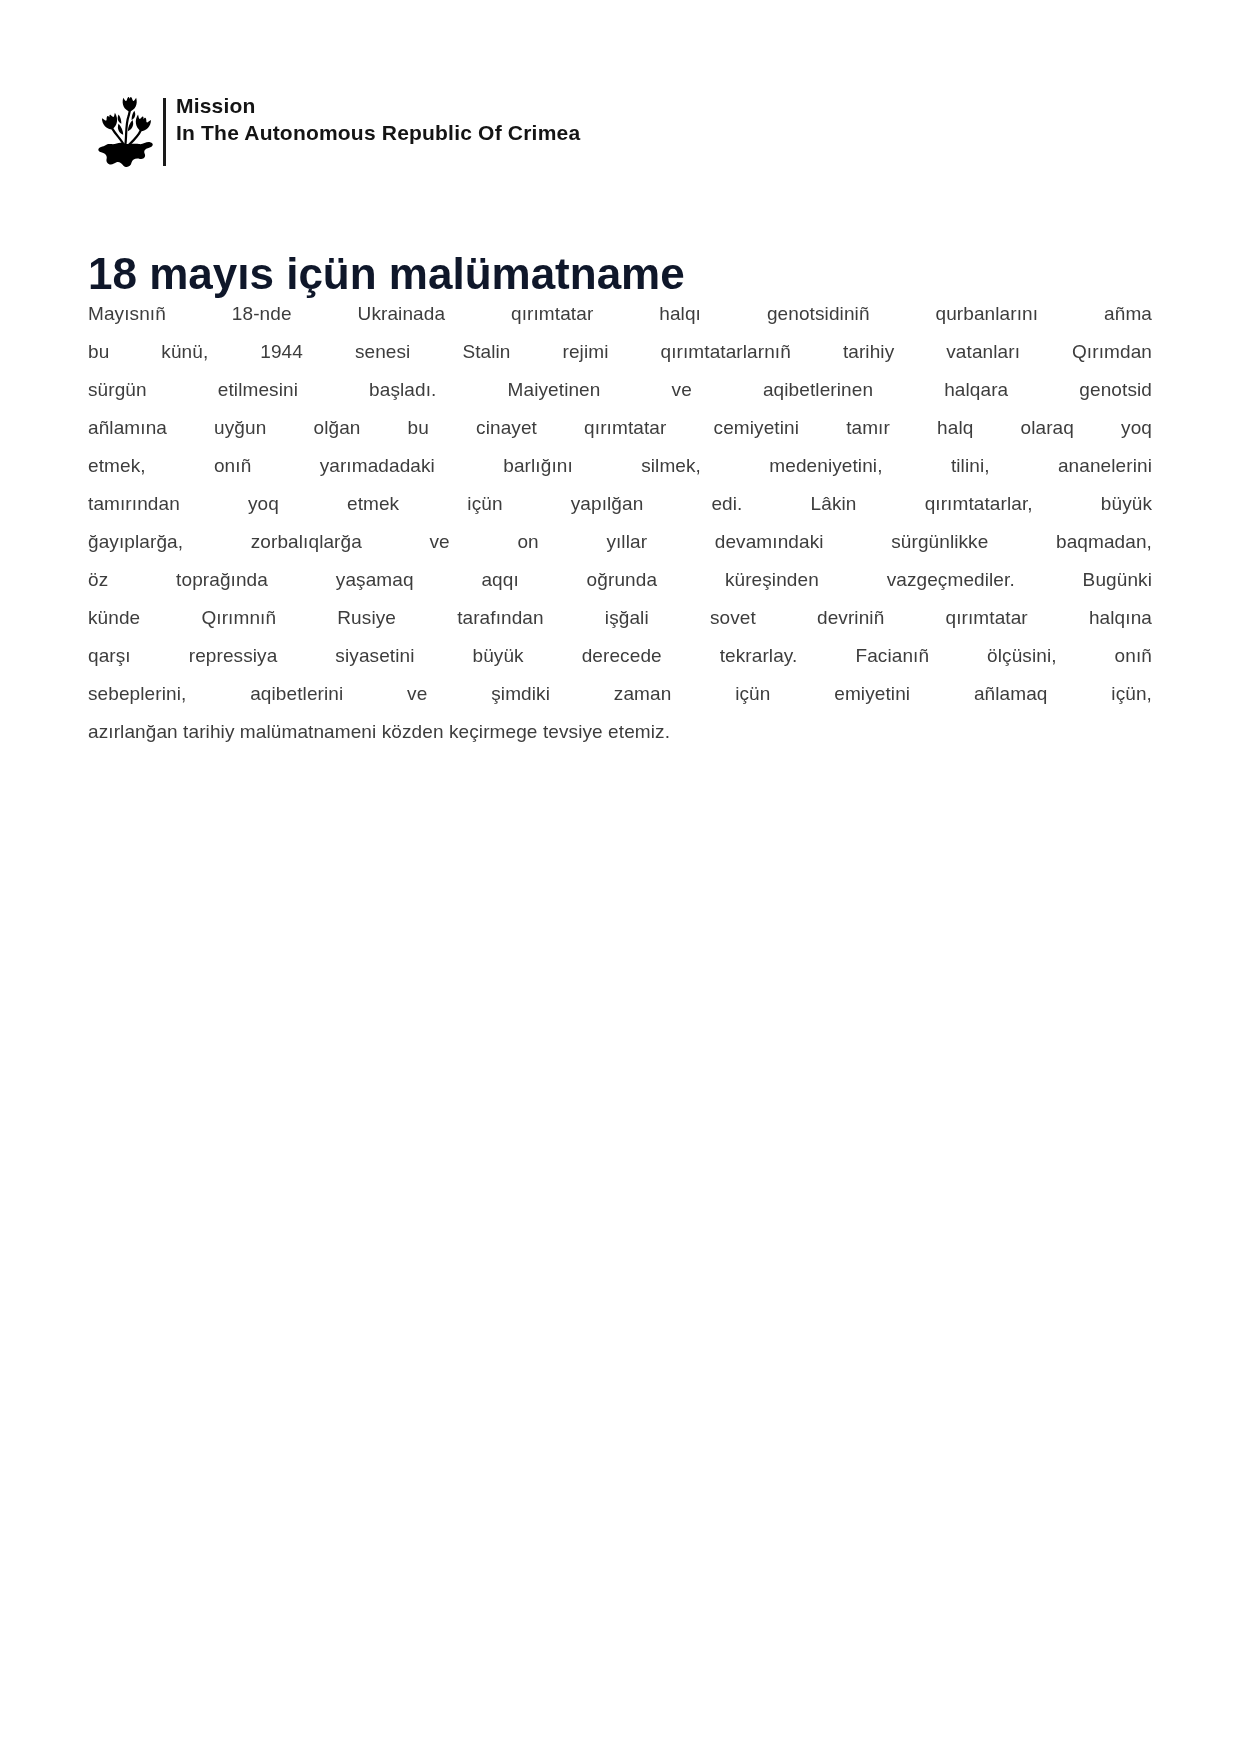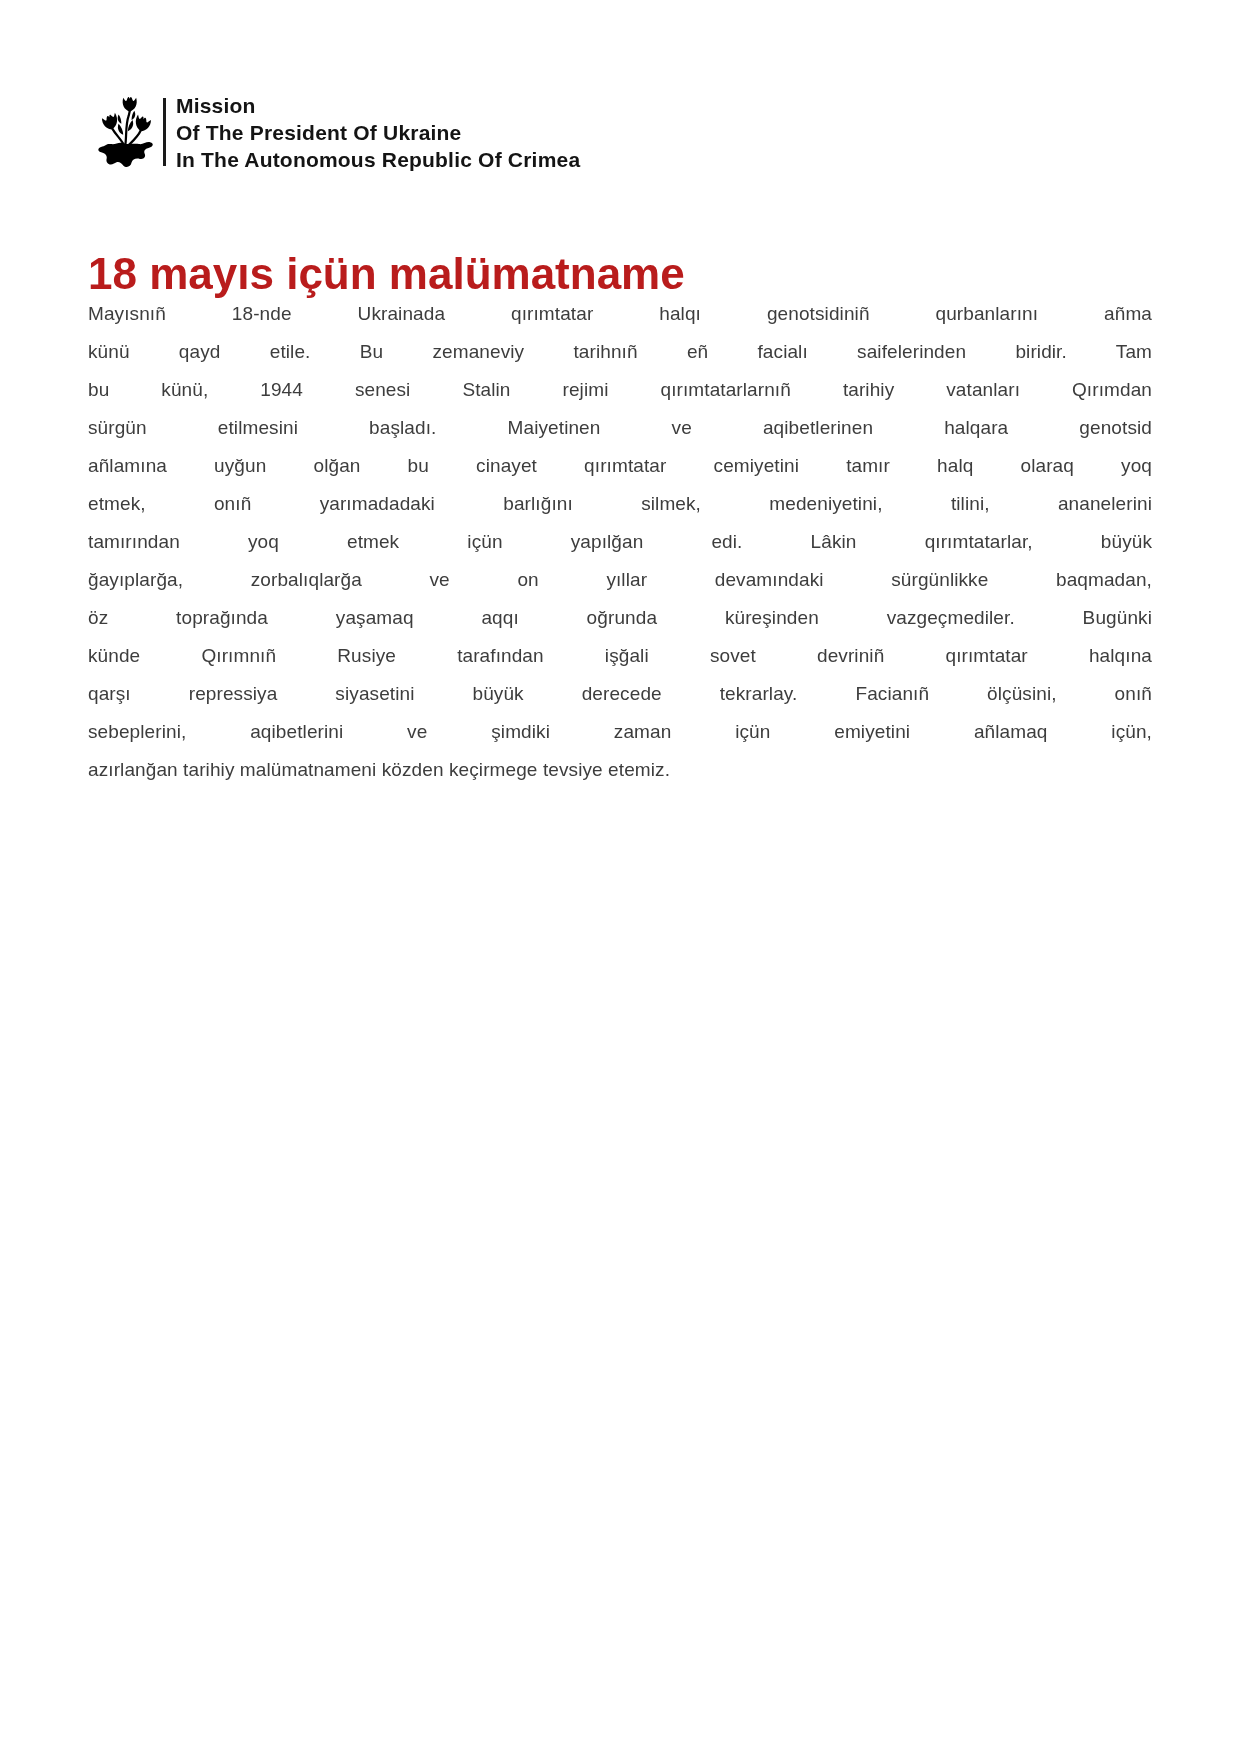--- a/index.html
+++ b/index.html
@@ -50,21 +50,21 @@
     letter-spacing: 0.2px;
     white-space: nowrap;
   }
 
   
   .article-title {
     position: absolute;
     left: 88px;
     top: 219px;
     width: 1080px;
-    color: #b91c1c;
+    color: #0f172a;
     font-size: 44px;
     font-weight: 700;
     letter-spacing: 0px;
     line-height: 52px;
     white-space: nowrap;
   }
   .article-body {
     position: absolute;
     left: 88px;
     top: 295px;
@@ -133,30 +133,28 @@
 
           <path d="M31 55 C33 44 31 32 35 21 C36 17 37 12 36 9"></path>
           <path d="M31 55 C27 47 21 42 17 35"></path>
           <path d="M33 55 C39 49 45 44 48 37"></path>
         </g>
       </svg>
     </span>
     <span class="logo-divider"></span>
     <div class="logo-text">
       <div>Mission</div>
-      <div>Of The President Of Ukraine</div>
       <div>In The Autonomous Republic Of Crimea</div>
     </div>
   </div>
 
   <h1 class="article-title">18 mayıs içün malümatname</h1>
 
   <div class="article-body">
     <div class="bodyline">Mayısnıñ 18-nde Ukrainada qırımtatar halqı genotsidiniñ qurbanlarını añma</div>
-    <div class="bodyline">künü qayd etile. Bu zemaneviy tarihnıñ eñ facialı saifelerinden biridir. Tam</div>
     <div class="bodyline">bu künü, 1944 senesi Stalin rejimi qırımtatarlarnıñ tarihiy vatanları Qırımdan</div>
     <div class="bodyline">sürgün etilmesini başladı. Maiyetinen ve aqibetlerinen halqara genotsid</div>
     <div class="bodyline">añlamına uyğun olğan bu cinayet qırımtatar cemiyetini tamır halq olaraq yoq</div>
     <div class="bodyline">etmek, onıñ yarımadadaki barlığını silmek, medeniyetini, tilini, ananelerini</div>
     <div class="bodyline">tamırından yoq etmek içün yapılğan edi. Lâkin qırımtatarlar, büyük</div>
     <div class="bodyline">ğayıplarğa, zorbalıqlarğa ve on yıllar devamındaki sürgünlikke baqmadan,</div>
     <div class="bodyline">öz toprağında yaşamaq aqqı oğrunda küreşinden vazgeçmediler. Bugünki</div>
     <div class="bodyline">künde Qırımnıñ Rusiye tarafından işğali sovet devriniñ qırımtatar halqına</div>
     <div class="bodyline">qarşı repressiya siyasetini büyük derecede tekrarlay. Facianıñ ölçüsini, onıñ</div>
     <div class="bodyline">sebeplerini, aqibetlerini ve şimdiki zaman içün emiyetini añlamaq içün,</div>

